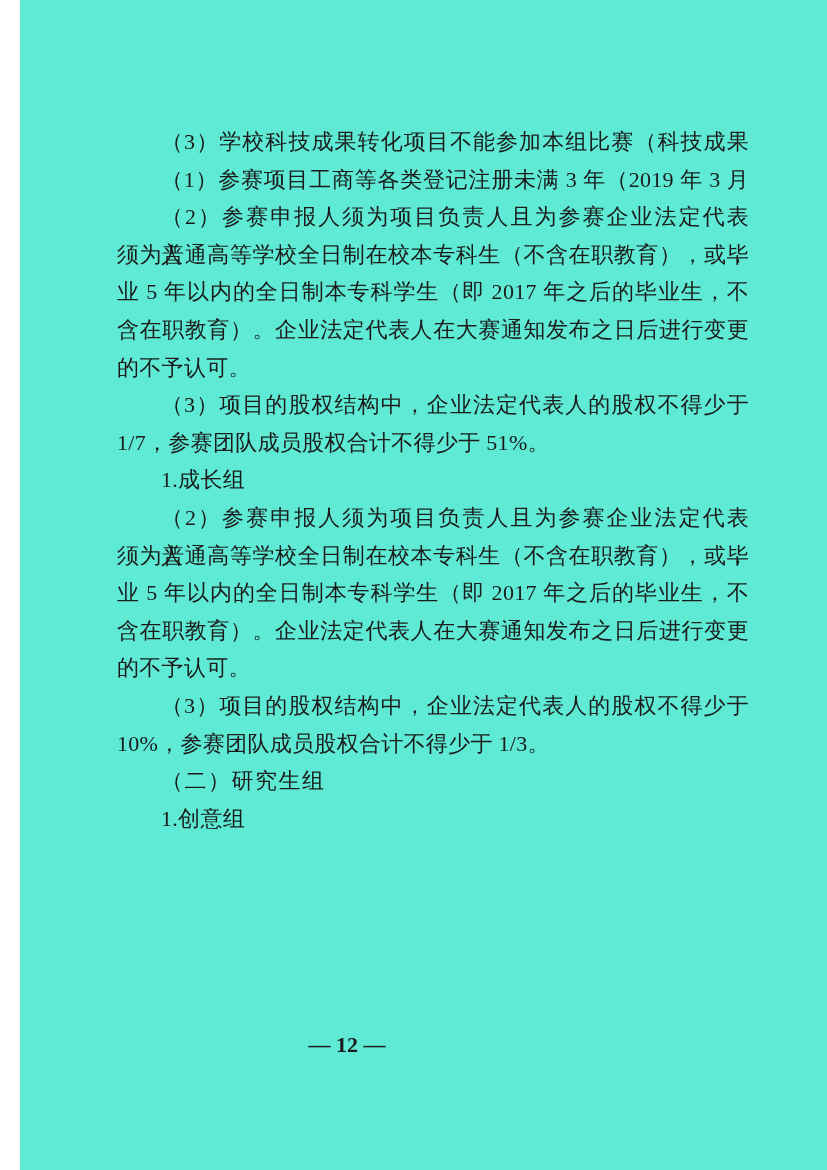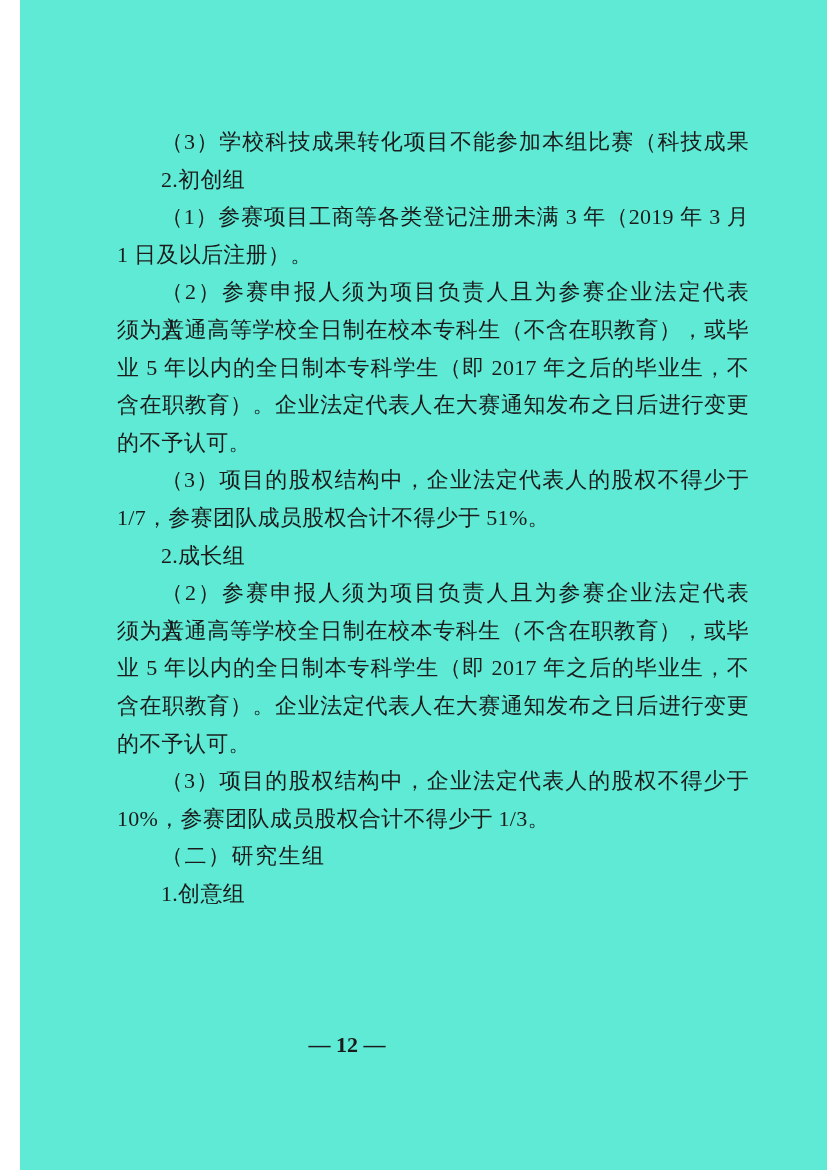--- a/index.html
+++ b/index.html
@@ -55,31 +55,29 @@
   }
 </style>
 </head>
 <body>
 
 <div class="page">
 
   <div class="text-block">
 
   <div class="line indent full">（3）学校科技成果转化项目不能参加本组比赛（科技成果</div>
-      <div class="line indent">2.初创组</div>
       <div class="line indent full">（1）参赛项目工商等各类登记注册未满 3 年（2019 年 3 月</div>
-      <div class="line">1 日及以后注册）。</div>
       <div class="line indent full">（2）参赛申报人须为项目负责人且为参赛企业法定代表人，</div>
       <div class="line full">须为普通高等学校全日制在校本专科生（不含在职教育），或毕</div>
       <div class="line full">业 5 年以内的全日制本专科学生（即 2017 年之后的毕业生，不</div>
       <div class="line full">含在职教育）。企业法定代表人在大赛通知发布之日后进行变更</div>
       <div class="line">的不予认可。</div>
       <div class="line indent full">（3）项目的股权结构中，企业法定代表人的股权不得少于</div>
       <div class="line">1/7，参赛团队成员股权合计不得少于 51%。</div>
-      <div class="line indent">2.成长组</div>
+      <div class="line indent">1.成长组</div>
       <div class="line indent full">（2）参赛申报人须为项目负责人且为参赛企业法定代表人，</div>
       <div class="line full">须为普通高等学校全日制在校本专科生（不含在职教育），或毕</div>
       <div class="line full">业 5 年以内的全日制本专科学生（即 2017 年之后的毕业生，不</div>
       <div class="line full">含在职教育）。企业法定代表人在大赛通知发布之日后进行变更</div>
       <div class="line">的不予认可。</div>
       <div class="line indent full">（3）项目的股权结构中，企业法定代表人的股权不得少于</div>
       <div class="line">10%，参赛团队成员股权合计不得少于 1/3。</div>
       <div class="line indent kaiti">（二）研究生组</div>
       <div class="line indent">1.创意组</div>
     </div>

